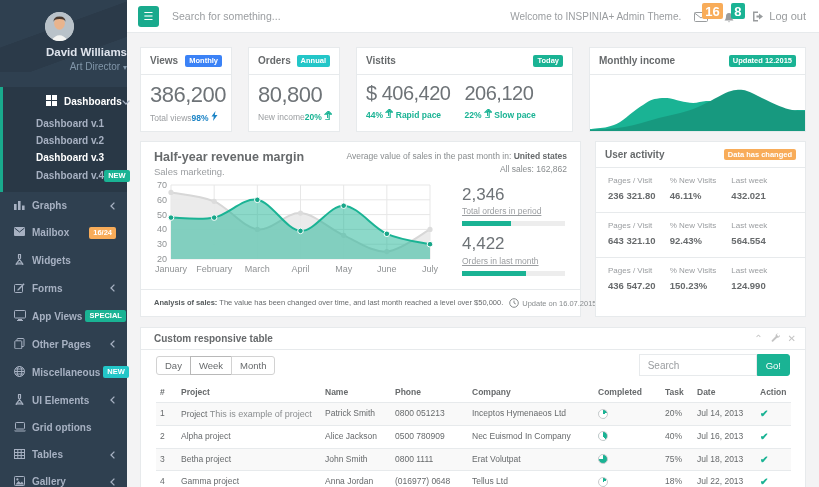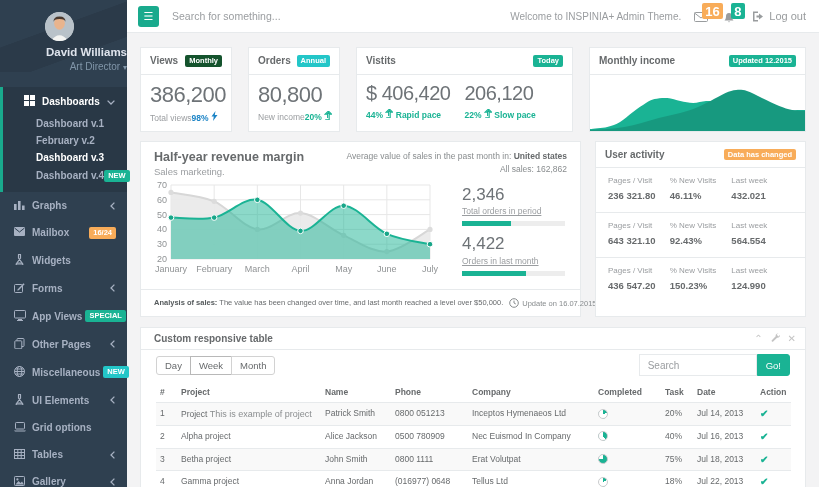--- a/index.html
+++ b/index.html
@@ -10,21 +10,21 @@
 #sidebar { position: fixed; left: 0; top: 0; bottom: 0; width: 127px; background: #2f4050; z-index: 5; }
 .profile { padding: 10px 0 0 0; text-align: right; background: linear-gradient(160deg, #2f4050 40%, #2b3a49 40.5%, #2b3a49 70%, #2f4050 70.5%); }
 .avatar { width: 29px; height: 29px; border-radius: 50%; overflow: hidden; margin: 2px 0 5px 45px; display: block; }
 .avatar svg { width: 29px; height: 29px; }
 .profile .name { font-size: 11.5px; font-weight: bold; color: #dfe4ed; padding-left: 15px; }
 .profile .role { font-size: 10px; color: #8095a8; padding-left: 15px; margin-top: 3px; }
 .nav { list-style: none; margin-top: 15px; }
 .nav-item { position: relative; white-space: nowrap; }
 .nav-link { display: flex; align-items: center; padding: 7.5px 10px 7.5px 14px; font-size: 10px; font-weight: bold; color: #a7b1c2; cursor: pointer; }
 .nav-item.active { background: #293846; border-left: 3px solid #19aa8d; }
-.nav-item.active > .nav-link { padding-left: 21px; color: #ffffff; }
+.nav-item.active > .nav-link { padding-left: 21px; color: #ffffff; margin-left: 22px; }
 .nav-link .mi { width: 18px; color: #a7b1c2; flex: none; }
 .nav-item.active > .nav-link .mi { color: #ffffff; }
 .nav-link .lbl { flex: 1; }
 .nav-link .chev { font-size: 11px; color: #a7b1c2; margin-right: 2px; }
 .sub { list-style: none; padding-bottom: 7px; }
 .sub-link { display: flex; align-items: center; padding: 3px 8px 3px 33px; font-size: 10px; font-weight: 600; color: #a7b1c2; cursor: pointer; }
 .sub-link.active { color: #ffffff; font-weight: bold; }
 .sub-link .badge { margin-left: auto; }
 .badge { display: inline-block; font-size: 7.5px; font-weight: bold; color: #ffffff; padding: 2px 4px; border-radius: 2px; line-height: 1; }
 .nav-link .badge { margin-left: 3px; }
@@ -145,21 +145,21 @@
           <span class="lbl">Dashboards</span>
           <span class="chev"><svg width="8" height="5" viewBox="0 0 8 5">
               <path d="M0.6 0.6 L4 4 L7.4 0.6" fill="none" stroke="currentColor" stroke-width="1.3"></path>
             </svg></span>
         </div>
         <ul class="sub">
           <li>
             <span class="sub-link">Dashboard v.1</span>
           </li>
           <li>
-            <span class="sub-link">February v.2</span>
+            <span class="sub-link">Dashboard v.2</span>
           </li>
           <li>
             <span class="sub-link active">Dashboard v.3</span>
           </li>
           <li>
             <span class="sub-link">Dashboard v.4<span class="badge" style="background:#1ab394">NEW</span></span>
           </li>
         </ul>
       </li>
       <li class="nav-item">
@@ -316,21 +316,21 @@
       <span>Log out</span>
     </span>
   </div>
 </div>
 
 <div id="main">
   <div id="cards">
       <div class="ibox card-sm">
         <div class="ibox-title">
           <h5>Views</h5>
-    <span class="badge" style="background:#14532d">Monthly</span>
+    <span class="badge" style="background:#3b82f6">Monthly</span>
         </div>
         <div class="ibox-content card-body-h">
       <div class="big-num">386,200</div>
       <div class="stat-row">
             <span class="stat-label">Total views</span>
       <span class="stat-val" style="color:#1c84c6">98% <span class="si"><svg width="7" height="10" viewBox="0 0 7 10">
                   <path d="M4.5 0 L0.5 5.5 H2.8 L2 10 L6.5 4 H3.8 Z" fill="currentColor"></path>
                 </svg></span></span>
           </div>
         </div>

